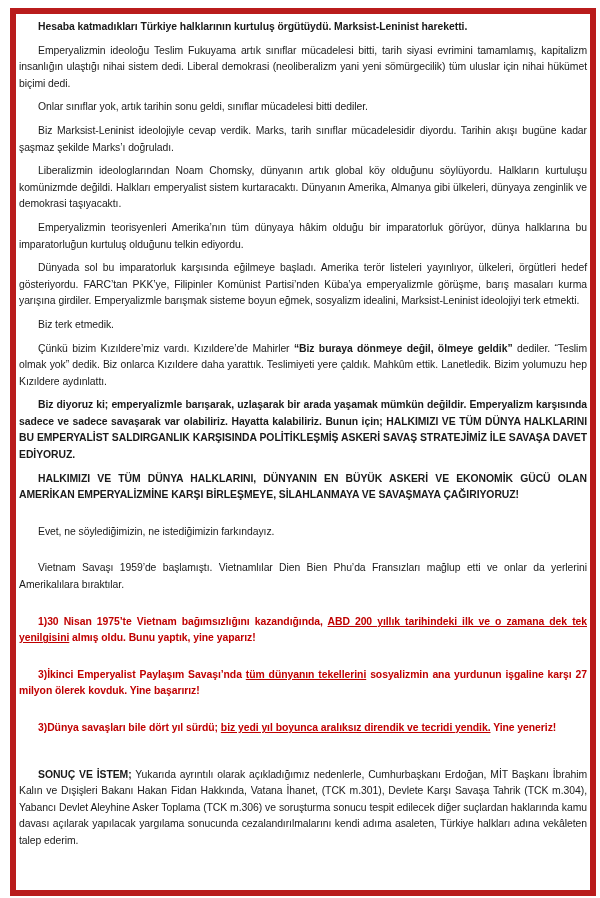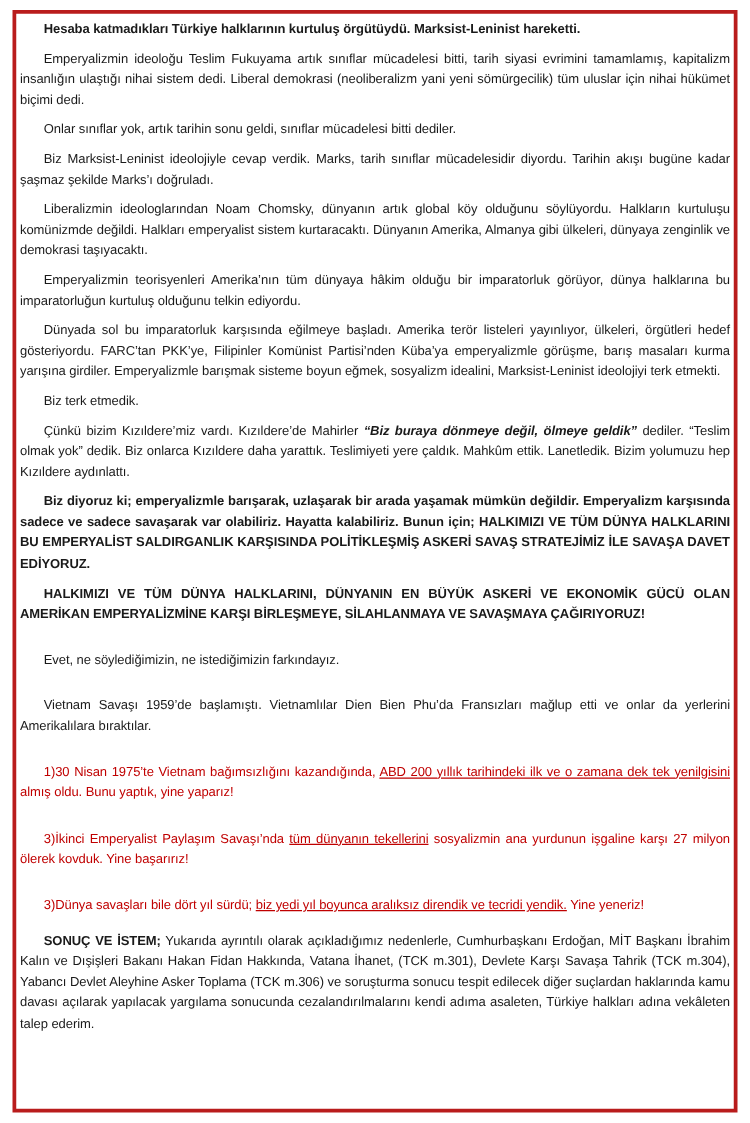--- a/index.html
+++ b/index.html
@@ -14,42 +14,42 @@
       overflow: hidden;
       font-family: "Liberation Sans", "DejaVu Sans", sans-serif;
       color: #1a1a1a;
     }
     .frame {
       position: absolute;
       left: 10px;
       top: 8px;
       width: 574px;
       height: 876px;
-      border: 3px solid #b91c1c;
+      border: 6px solid #b91c1c;
       box-sizing: content-box;
     }
     .content {
       position: absolute;
       left: 3px;
       top: 5px;
       right: 3px;
       font-size: 10.4px;
       line-height: 16.6px;
       letter-spacing: -0.05px;
     }
     p {
       margin: 0 0 7px 0;
       text-indent: 19px;
       text-align: justify;
       hyphens: manual;
     }
     p.gap-lg { margin-bottom: 20px; }
     .b { font-weight: bold; }
-    .bi { font-weight: bold; font-style: italic; }
-    .red { color: #c00000; font-weight: normal; }
+    .bi { font-weight: bold; }
+    .red { color: #c00000; font-weight: bold; }
     .u { text-decoration: underline; }
   </style>
 </head>
 <body>
 
 <div class="frame">
   <div class="content">
 
     <p class="b">Hesaba katmadıkları Türkiye halklarının kurtuluş örgütüydü. Marksist-Leninist hareketti.</p>
 
@@ -66,18 +66,18 @@
     <p class="b">Biz diyoruz ki; emperyalizmle barışarak, uzlaşarak bir arada yaşamak mümkün değildir. Emperyalizm karşısında sadece ve sadece savaşarak var olabiliriz. Hayatta kalabiliriz. Bunun için; HALKIMIZI VE TÜM DÜNYA HALKLARINI BU EMPERYALİST SALDIRGANLIK KARŞISINDA POLİTİKLEŞMİŞ ASKERİ SAVAŞ STRATEJİMİZ İLE SAVAŞA DAVET EDİYORUZ.</p>
     <p class="b gap-lg">HALKIMIZI VE TÜM DÜNYA HALKLARINI, DÜNYANIN EN BÜYÜK ASKERİ VE EKONOMİK GÜCÜ OLAN AMERİKAN EMPERYALİZMİNE KARŞI BİRLEŞMEYE, SİLAHLANMAYA VE SAVAŞMAYA ÇAĞIRIYORUZ!</p>
 
     <p class="gap-lg">Evet, ne söylediğimizin, ne istediğimizin farkındayız.</p>
     <p class="gap-lg">Vietnam Savaşı 1959’de başlamıştı. Vietnamlılar Dien Bien Phu’da Fransızları mağlup etti ve onlar da yerlerini Amerikalılara bıraktılar.</p>
 
     <p class="red gap-lg"><span>1)30 Nisan 1975’te Vietnam bağımsızlığını kazandığında, </span><span class="u">ABD 200 yıllık tarihindeki ilk ve o zamana dek tek yenilgisini</span><span> almış oldu. Bunu yaptık, yine yaparız!</span></p>
 
     <p class="red gap-lg"><span>3)İkinci Emperyalist Paylaşım Savaşı’nda </span><span class="u">tüm dünyanın tekellerini</span><span> sosyalizmin ana yurdunun işgaline karşı 27 milyon ölerek kovduk. Yine başarırız!</span></p>
 
-    <p class="red" style="margin-bottom:12px"><span>3)Dünya savaşları bile dört yıl sürdü; </span><span class="u">biz yedi yıl boyunca aralıksız direndik ve tecridi yendik.</span><span> Yine yeneriz!</span></p>
+    <p class="red" style="margin-bottom:30px"><span>3)Dünya savaşları bile dört yıl sürdü; </span><span class="u">biz yedi yıl boyunca aralıksız direndik ve tecridi yendik.</span><span> Yine yeneriz!</span></p>
 
     <p><span class="b">SONUÇ VE İSTEM;</span><span> Yukarıda ayrıntılı olarak açıkladığımız nedenlerle, Cumhurbaşkanı Erdoğan, MİT Başkanı İbrahim Kalın ve Dışişleri Bakanı Hakan Fidan Hakkında, Vatana İhanet, (TCK m.301), Devlete Karşı Savaşa Tahrik (TCK m.304), Yabancı Devlet Aleyhine Asker Toplama (TCK m.306) ve soruşturma sonucu tespit edilecek diğer suçlardan haklarında kamu davası açılarak yapılacak yargılama sonucunda cezalandırılmalarını kendi adıma asaleten, Türkiye halkları adına vekâleten talep ederim.</span></p>
 
   </div>
 </div>
 
 </body></html>

